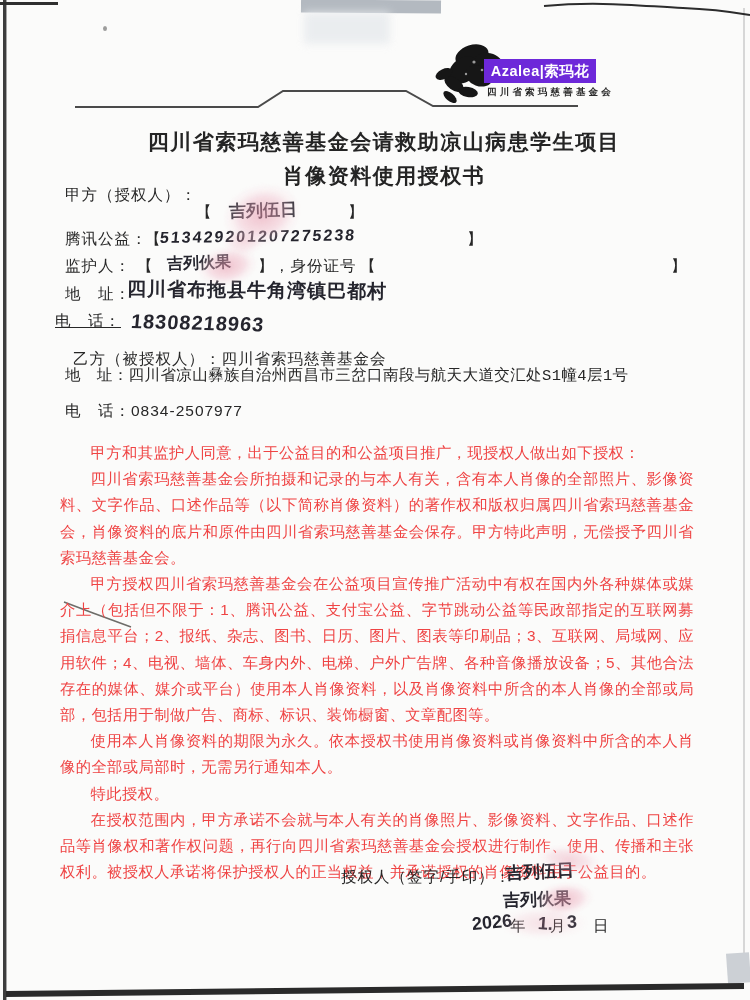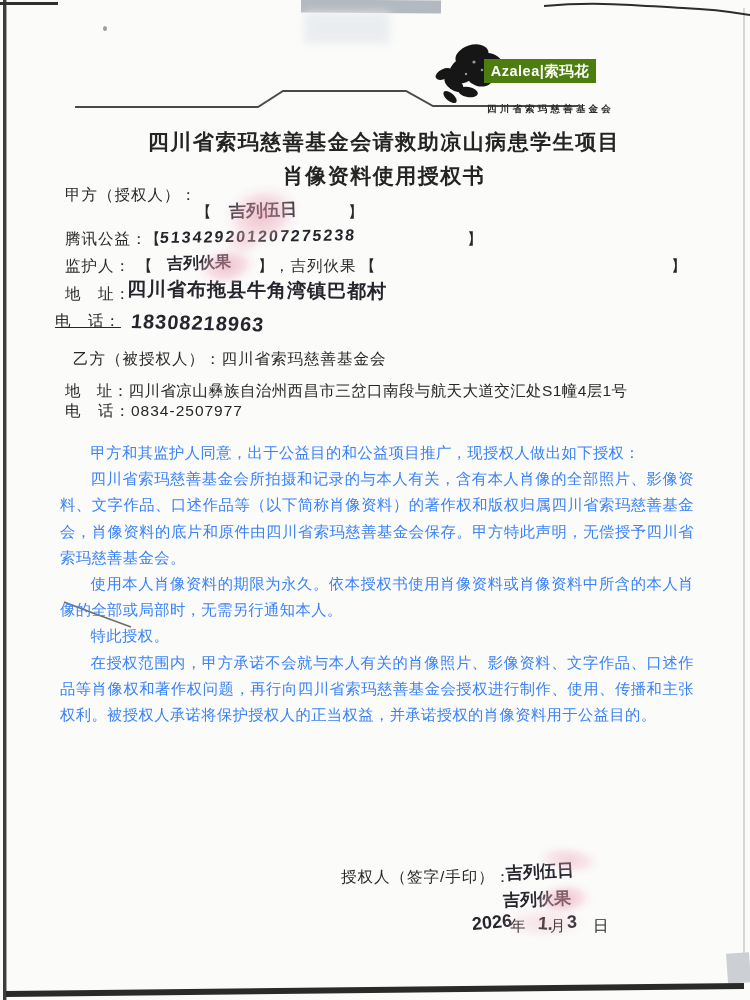--- a/index.html
+++ b/index.html
@@ -9,26 +9,26 @@
     font-family:"Liberation Sans","DejaVu Sans",sans-serif;
     color:#2a2a2a;
   }
   .abs{position:absolute;}
   
   .print{font-size:15.5px;letter-spacing:1px;color:#272727;font-weight:500;white-space:nowrap;}
   .title{font-size:21px;font-weight:700;letter-spacing:1.5px;color:#242424;text-align:center;width:750px;white-space:nowrap;}
   
   .hw{color:#25252e;white-space:nowrap;font-weight:600;transform-origin:left center;}
   
-  .paras{width:634px;text-align:justify;font-size:15.3px;line-height:26.2px;letter-spacing:0.4px;color:#3b82f6;font-weight:500;}
+  .paras{width:634px;text-align:justify;font-size:15.3px;line-height:26.2px;letter-spacing:0.4px;color:#ef4444;font-weight:500;}
   .paras p{margin:0;text-indent:2em;}
   
-  .brandbox{background:#4d7c0f;color:#fff;font-weight:700;font-size:14.5px;letter-spacing:0.5px;
+  .brandbox{background:#6d28d9;color:#fff;font-weight:700;font-size:14.5px;letter-spacing:0.5px;
     width:112px;height:24px;display:flex;align-items:center;justify-content:center;white-space:nowrap;}
-  .orgline{font-size:9.5px;font-weight:700;letter-spacing:3.2px;color:#2b2b2b;white-space:nowrap;margin-top:17px;}
+  .orgline{font-size:9.5px;font-weight:700;letter-spacing:3.2px;color:#2b2b2b;white-space:nowrap;}
   
   .fp{position:absolute;border-radius:50%;filter:blur(1px);
     background:radial-gradient(closest-side,rgba(231,148,170,0.55),rgba(238,178,195,0.40) 55%,rgba(245,206,217,0.22) 76%,rgba(245,206,217,0) 100%);}
   
   .edge-left{left:3px;top:0;width:3px;height:1000px;background:#3d3d3d;}
   .edge-left2{left:6px;top:0;width:1px;height:1000px;background:#a6a6a6;}
   .edge-top{left:0;top:2px;width:58px;height:3px;background:#2f2f2f;}
   .edge-right{left:743px;top:8px;width:2px;height:945px;background:#d7d7d7;}
   .tab-top{left:301px;top:0;width:140px;height:13px;background:#b3b9c0;transform:rotate(0.4deg);}
   .tab-smear{left:304px;top:12px;width:86px;height:32px;background:#e8ebee;filter:blur(4px);opacity:.85;}
@@ -93,37 +93,38 @@
 
   <div class="abs print" style="left:65px;top:229px;">腾讯公益：</div>
   <div class="abs print" style="left:145px;top:229px;">【</div>
   <div class="abs hw" style="left:160px;top:229px;font-size:16px;letter-spacing:2px;transform:rotate(-0.8deg) skewX(-6deg);">513429201207275238</div>
   <div class="abs print" style="left:467px;top:229px;">】</div>
 
   <div class="abs print" style="left:65px;top:256px;">监护人：</div>
   <div class="abs print" style="left:137px;top:256px;">【</div>
   <div class="abs hw" style="left:167px;top:254px;font-size:16px;transform:rotate(-2deg);">吉列伙果</div>
   <div class="abs print" style="left:258px;top:256px;">】</div>
-  <div class="abs print" style="left:274px;top:256px;">，吉列伙果</div>
+  <div class="abs print" style="left:274px;top:256px;">，身份证号</div>
   <div class="abs print" style="left:360px;top:256px;">【</div>
   <div class="abs print" style="left:671px;top:256px;">】</div>
 
   <div class="abs print" style="left:65px;top:284px;">地　址：</div>
   <div class="abs hw" style="left:127px;top:276px;font-size:19px;letter-spacing:1px;transform:rotate(0.6deg);">四川省布拖县牛角湾镇巴都村</div>
 
   <div class="abs print" style="left:55px;top:311px;text-decoration:underline;">电　话：</div>
   <div class="abs hw" style="left:131px;top:310px;font-size:20px;letter-spacing:1px;transform:rotate(1.5deg) skewX(-4deg);">18308218963</div>
 
   <div class="abs print" style="left:65px;top:349px;margin-left:8px;">乙方（被授权人）：四川省索玛慈善基金会</div>
-  <div class="abs print" style="left:65px;top:381px;letter-spacing:0.4px;">地　址：四川省凉山彝族自治州西昌市三岔口南段与航天大道交汇处S1幢4层1号</div>
+  <div class="abs print" style="left:65px;top:365px;letter-spacing:0.4px;font-family:Liberation Mono, monospace;">地　址：四川省凉山彝族自治州西昌市三岔口南段与航天大道交汇处S1幢4层1号</div>
   <div class="abs print" style="left:65px;top:401px;text-align:center;">电　话：0834-2507977</div>
 
   <div class="abs paras" style="left:60px;top:440px;">
     <p>甲方和其监护人同意，出于公益目的和公益项目推广，现授权人做出如下授权：</p>
     <p>四川省索玛慈善基金会所拍摄和记录的与本人有关，含有本人肖像的全部照片、影像资料、文字作品、口述作品等（以下简称肖像资料）的著作权和版权归属四川省索玛慈善基金会，肖像资料的底片和原件由四川省索玛慈善基金会保存。甲方特此声明，无偿授予四川省索玛慈善基金会。</p>
+    <p>甲方授权四川省索玛慈善基金会在公益项目宣传推广活动中有权在国内外各种媒体或媒介上（包括但不限于：1、腾讯公益、支付宝公益、字节跳动公益等民政部指定的互联网募捐信息平台；2、报纸、杂志、图书、日历、图片、图表等印刷品；3、互联网、局域网、应用软件；4、电视、墙体、车身内外、电梯、户外广告牌、各种音像播放设备；5、其他合法存在的媒体、媒介或平台）使用本人肖像资料，以及肖像资料中所含的本人肖像的全部或局部，包括用于制做广告、商标、标识、装饰橱窗、文章配图等。</p>
     <p>使用本人肖像资料的期限为永久。依本授权书使用肖像资料或肖像资料中所含的本人肖像的全部或局部时，无需另行通知本人。</p>
     <p>特此授权。</p>
     <p>在授权范围内，甲方承诺不会就与本人有关的肖像照片、影像资料、文字作品、口述作品等肖像权和著作权问题，再行向四川省索玛慈善基金会授权进行制作、使用、传播和主张权利。被授权人承诺将保护授权人的正当权益，并承诺授权的肖像资料用于公益目的。</p>
   </div>
 
   <div class="abs print" style="left:341px;top:867px;">授权人（签字/手印）：</div>
   <div class="abs hw" style="left:506px;top:862px;font-size:17px;transform:rotate(-3deg);">吉列伍日</div>
 
   <div class="abs hw" style="left:503px;top:889px;font-size:17px;transform:rotate(-2deg);">吉列伙果</div>
 

